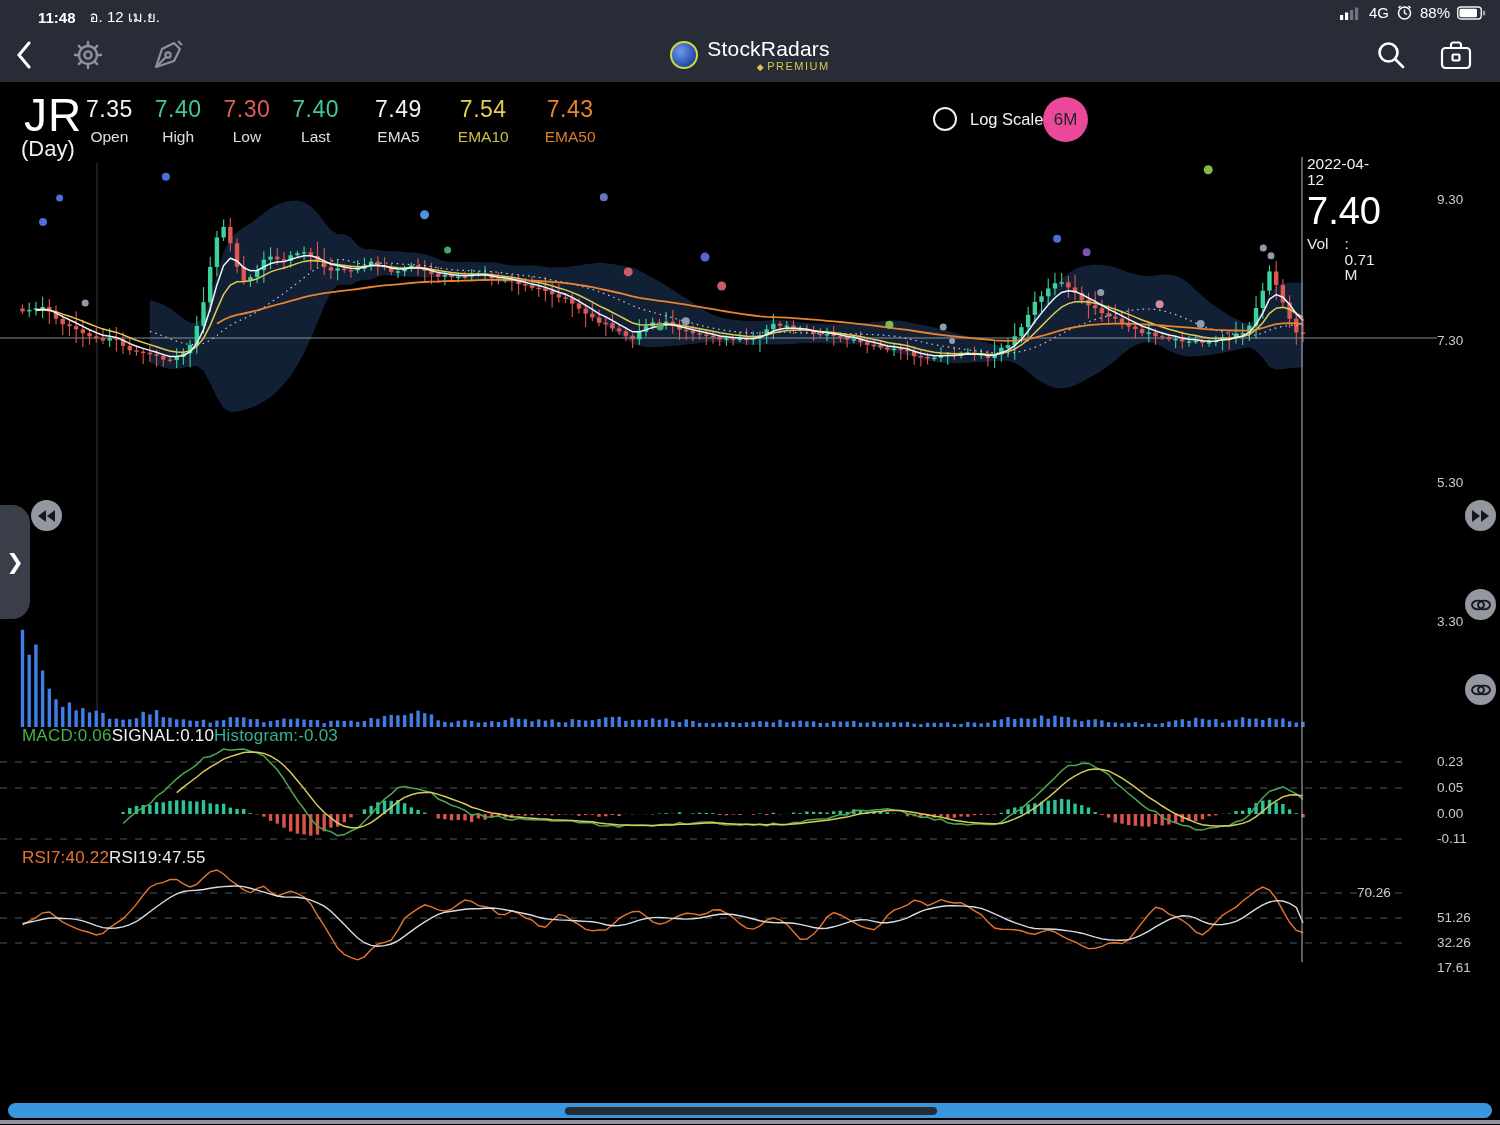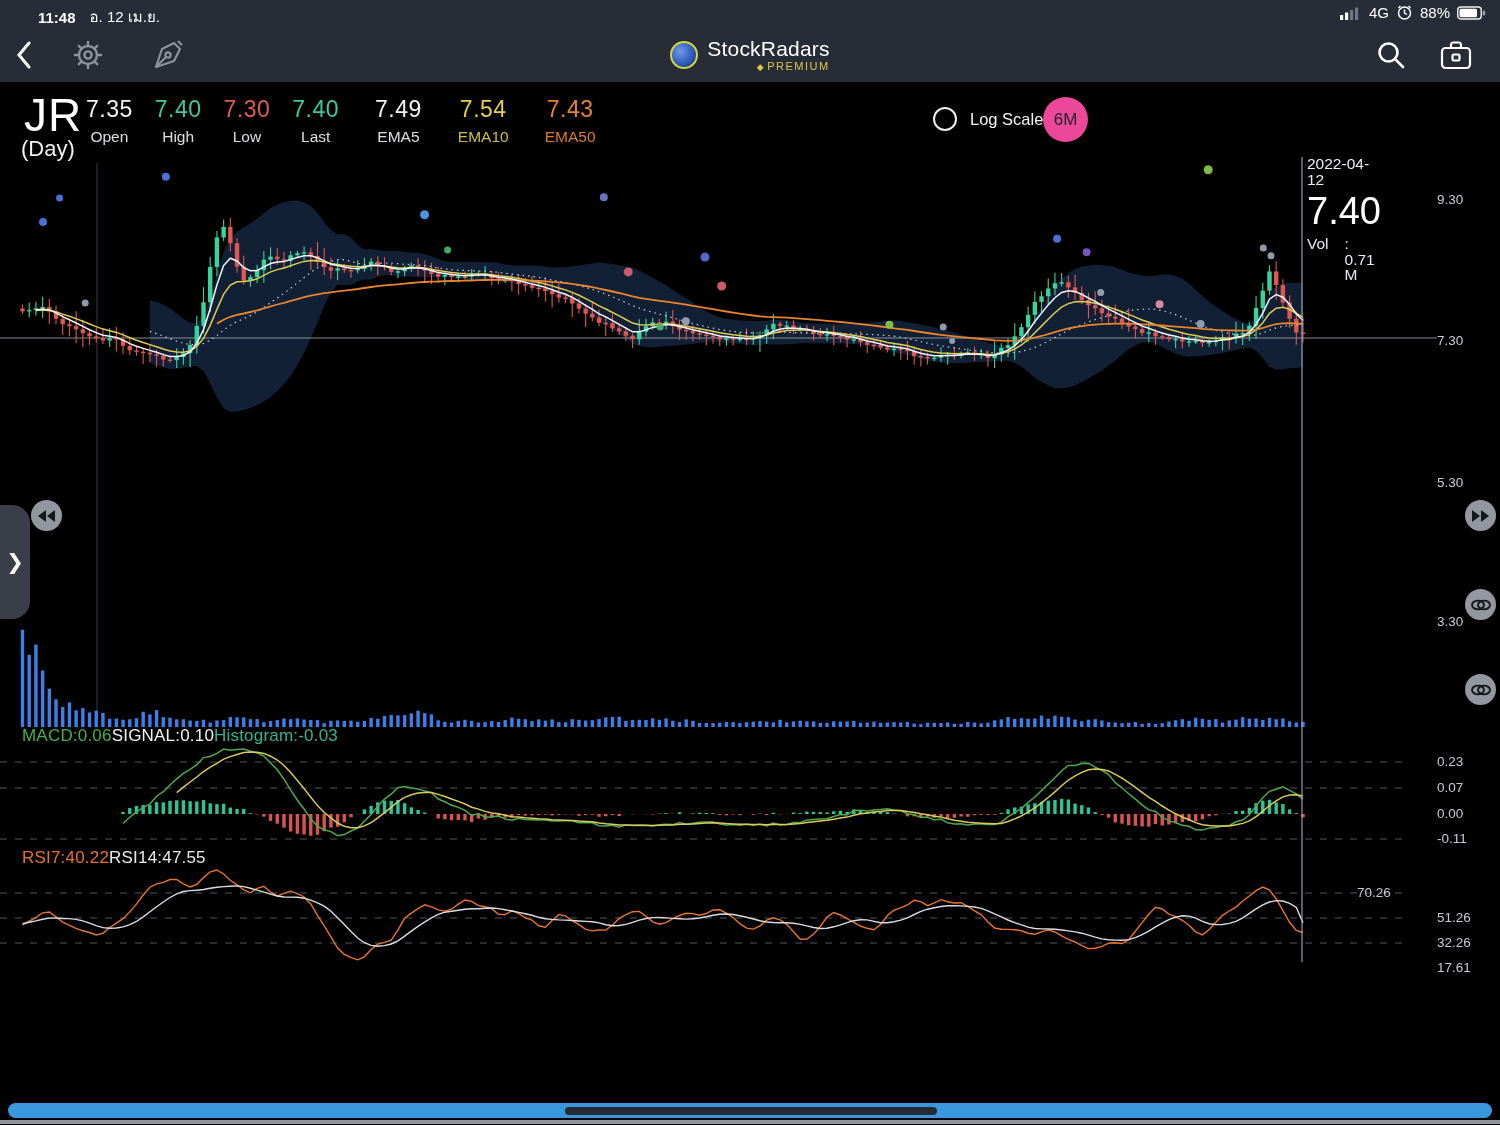--- a/index.html
+++ b/index.html
@@ -1017,30 +1017,30 @@
       <span class="vv">: 0.71 M</span>
     </div>
   </div>
 
   <div id="axis-layer">
       <div class="axis-tick" style="left: 1437px; top: 192px;">9.30</div>
       <div class="axis-tick" style="left: 1437px; top: 333px;">7.30</div>
       <div class="axis-tick" style="left: 1437px; top: 475px;">5.30</div>
       <div class="axis-tick" style="left: 1437px; top: 614px;">3.30</div>
       <div class="axis-tick" style="left: 1437px; top: 754px;">0.23</div>
-      <div class="axis-tick" style="left: 1437px; top: 780px;">0.07</div>
+      <div class="axis-tick" style="left: 1437px; top: 780px;">0.05</div>
       <div class="axis-tick" style="left: 1437px; top: 806px;">0.00</div>
       <div class="axis-tick" style="left: 1437px; top: 831px;">-0.11</div>
       <div class="axis-tick" style="left: 1357px; top: 885px;">70.26</div>
       <div class="axis-tick" style="left: 1437px; top: 910px;">51.26</div>
       <div class="axis-tick" style="left: 1437px; top: 935px;">32.26</div>
       <div class="axis-tick" style="left: 1437px; top: 960px;">17.61</div>
     </div>
   <div id="macd-row" class="ind-row"><span style="color: rgb(70, 176, 74);">MACD:0.06</span><span style="color: rgb(242, 243, 245);">SIGNAL:0.10</span><span style="color: rgb(53, 178, 147);">Histogram:-0.03</span></div>
-  <div id="rsi-row" class="ind-row"><span style="color: rgb(232, 116, 44);">RSI7:40.22</span><span style="color: rgb(233, 234, 236);">RSI14:47.55</span></div>
+  <div id="rsi-row" class="ind-row"><span style="color: rgb(232, 116, 44);">RSI7:40.22</span><span style="color: rgb(233, 234, 236);">RSI19:47.55</span></div>
 
   <div class="tab-handle">
       <span>❯</span>
     </div>
   <button class="circ-btn btn-rew">
     <svg width="17" height="12">
       <polygon points="8,0 8,12 0,6" fill="#15181f"></polygon>
         <polygon points="17,0 17,12 9,6" fill="#15181f"></polygon>
     </svg>
   </button>

